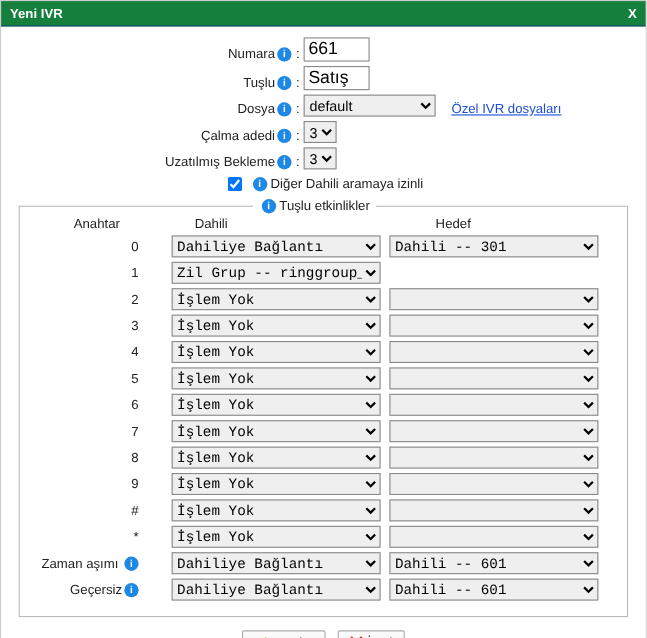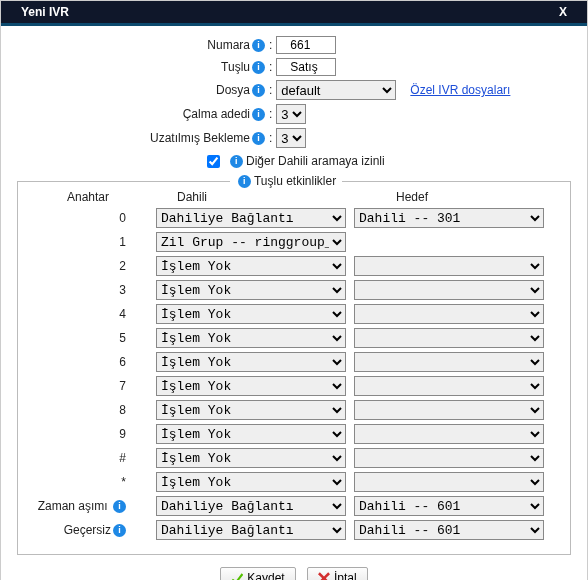--- a/index.html
+++ b/index.html
@@ -8,39 +8,39 @@
     font-family: Arial, sans-serif;
     font-size: 12px;
     background: #fff;
     color: #222;
   }
   .dialog {
     width: 588px;
     border: 1px solid #ccc;
   }
   .titlebar {
-    background: #0f172a;
+    background: #15803d;
     color: #fff;
     font-weight: bold;
-    padding: 4px 20px;
+    padding: 4px 8px;
     display: flex;
     justify-content: space-between;
     align-items: center;
-    border-bottom: 3px solid #0c4a6e;
+    border-bottom: 1px solid #0c4a6e;
   }
   .titlebar .close {
     font-weight: bold;
     cursor: pointer;
   }
   .body {
     padding: 10px 16px 16px 16px;
   }
   .form-row {
     display: flex;
-    align-items: center;
+    align-items: flex-end;
     margin-bottom: 4px;
   }
   .form-label {
     width: 250px;
     text-align: right;
     padding-right: 2px;
   }
   .info-icon {
     display: inline-block;
     width: 13px;
@@ -52,23 +52,23 @@
     font-weight: bold;
     text-align: center;
     line-height: 13px;
     margin-left: 2px;
     vertical-align: middle;
     font-style: normal;
   }
   .colon { margin: 0 4px 0 2px; }
   input[type="text"] {
     border: 1px solid #888;
-    padding: 1px 13px;
+    padding: 1px 3px;
     font-family: inherit;
-    font-size: 12px;
+    font-size: 16px;
     width: 60px;
   }
   select {
     border: 1px solid #888;
     font-family: inherit;
     font-size: 13px;
     background: #efefef;
     height: 20px;
   }
   select.wide { width: 120px; }

